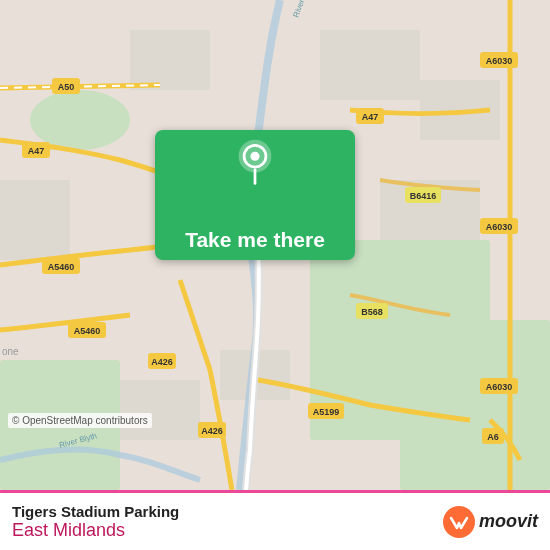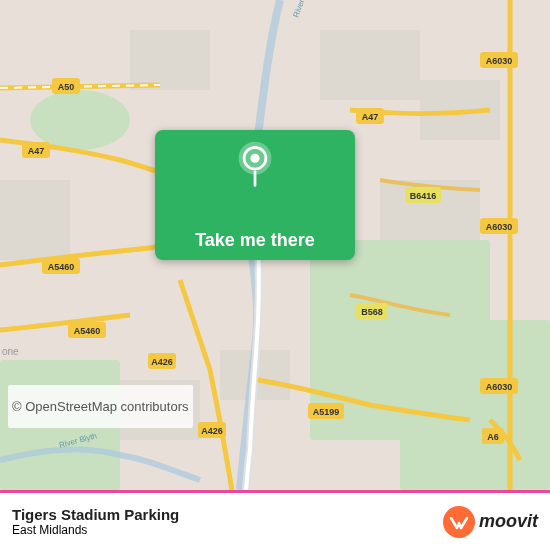--- a/index.html
+++ b/index.html
@@ -39,21 +39,21 @@
     }
 
     #take-me-there-btn .pin-icon {
       width: 50px;
       height: 50px;
       margin-bottom: 8px;
     }
 
     #take-me-there-btn .btn-label {
       color: white;
-      font-size: 18px;
+      font-size: 21px;
       font-weight: bold;
       margin-top: 32px;
     }
 
     
     #bottom-bar {
       width: 550px;
       height: 60px;
       background: white;
       display: flex;
@@ -69,22 +69,22 @@
       justify-content: center;
     }
 
     .location-name {
       font-size: 15px;
       font-weight: bold;
       color: #222;
     }
 
     .location-region {
-      font-size: 12px;
-      color: #000000;
+      font-size: 18px;
+      color: #be185d;
     }
 
     .moovit-logo {
       display: flex;
       align-items: center;
       gap: 4px;
       font-style: italic;
     }
 
     .moovit-icon {
@@ -96,24 +96,24 @@
       font-size: 18px;
       font-weight: bold;
       color: #222;
     }
 
     
     .osm-attribution {
       position: absolute;
       bottom: 62px;
       left: 8px;
-      font-size: 13px;
+      font-size: 10px;
       color: #555;
       background: rgba(255,255,255,0.8);
-      padding: 14px 4px;
+      padding: 2px 4px;
       border-radius: 2px;
       z-index: 50;
     }
 
     
     #map-svg {
       position: absolute;
       top: 0; left: 0;
       width: 100%;
       height: 100%;

